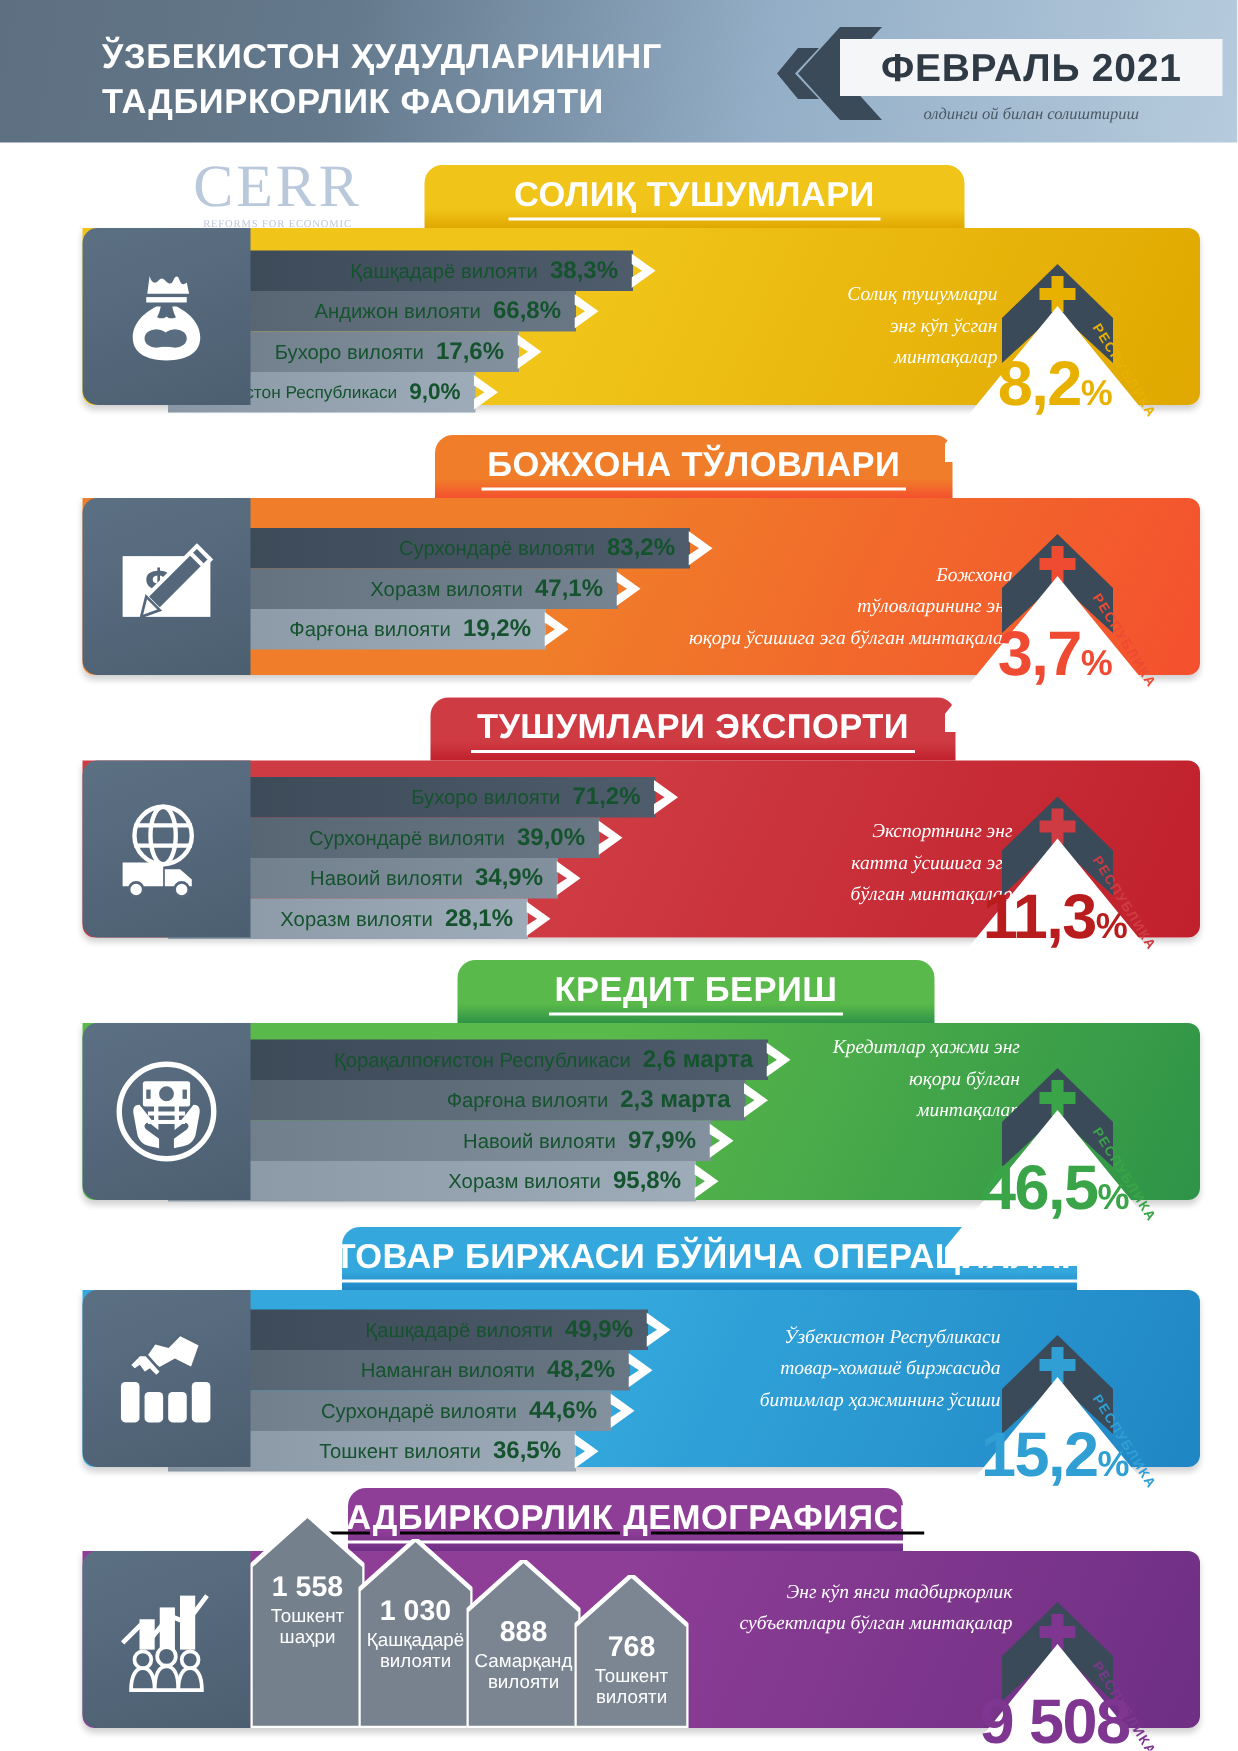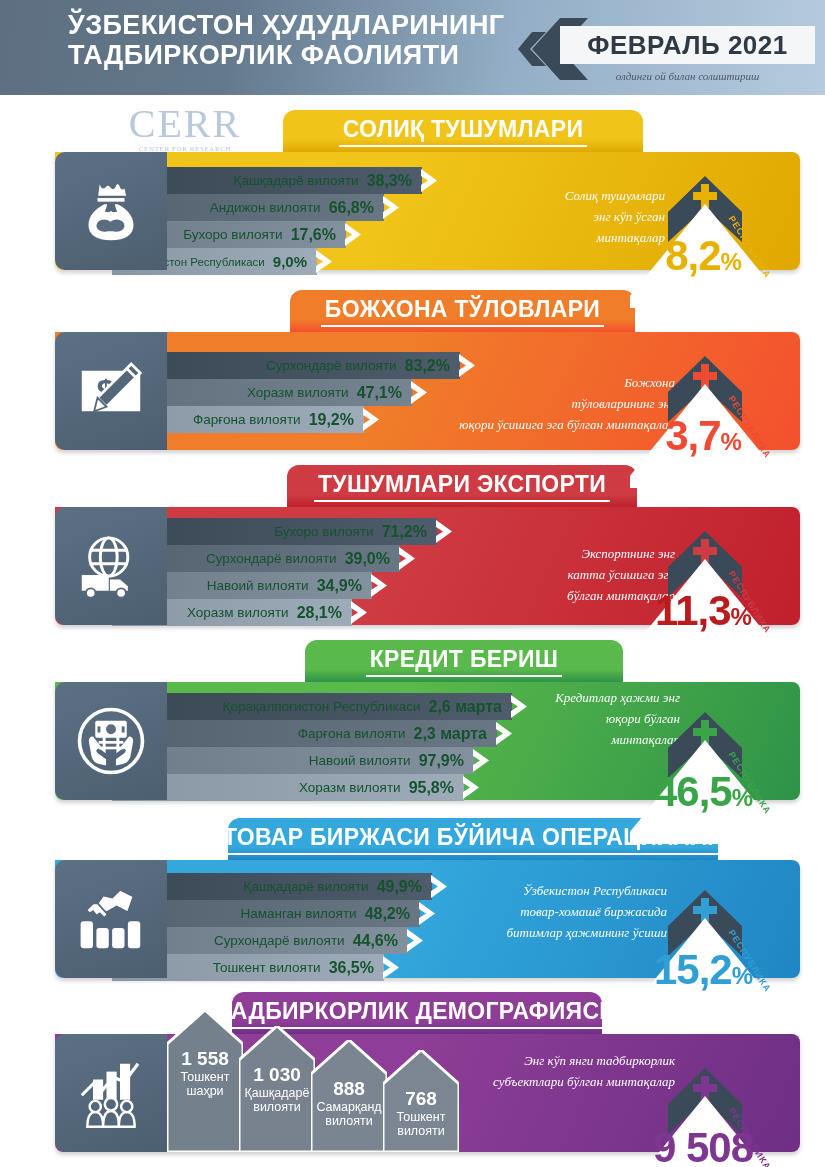--- a/index.html
+++ b/index.html
@@ -9,22 +9,22 @@
     font-family:"Liberation Sans", sans-serif;
     background:#ffffff;
   }
 
   
   #header{
     position:absolute; left:0; top:0; width:825px; height:95px;
     background:linear-gradient(100deg,#5d6f80 0%,#64798c 28%,#93aec6 62%,#b6cbdd 100%);
   }
   #header-title{
-    position:absolute; left:68px; top:10px; width:470px;
-    color:#ffffff; font-weight:bold; font-size:27px; line-height:30px;
+    position:absolute; left:68px; top:22px; width:470px;
+    color:#ffffff; font-weight:bold; font-size:23px; line-height:30px;
     letter-spacing:.4px;
   }
   #header-title .l2{ display:block; }
   #chev{
     position:absolute; left:516px; top:18px; width:72px; height:62px;
   }
   #month-band{
     position:absolute; left:560px; top:26px; width:255px; height:38px;
     background:#f4f6f8;
   }
@@ -133,21 +133,21 @@
   </svg>
 
   <div id="month-band">
     <div id="month-label">ФЕВРАЛЬ 2021</div>
   </div>
   <div id="month-sub">олдинги ой билан солиштириш</div>
 </div>
 
 <div id="logo">
   <div id="logo-main">CERR</div>
-  <div id="logo-sub">CENTER FOR RESEARCH</div>
+  <div id="logo-sub">REFORMS FOR ECONOMIC</div>
   <div id="logo-sub">RESEARCH AND REFORMS</div>
 </div>
 
 <div id="sections-root">
     <div class="section" style="top: 110px; height: 175px;">
       <div class="title-plate" style="left: 283px; width: 360px; background: linear-gradient(rgb(240, 196, 25) 0%, rgb(240, 196, 25) 70%, rgb(224, 168, 0) 100%);">
         <div class="title-text">СОЛИҚ ТУШУМЛАРИ</div>
       </div>
       <div class="body-plate" style="background: linear-gradient(115deg, rgb(240, 196, 25) 0%, rgb(240, 196, 25) 45%, rgb(224, 168, 0) 100%);"></div>
       <div class="icon-pane">
@@ -464,21 +464,21 @@
           <polygon points="75,8 112,44 112,74 75,40 38,74 38,44" fill="#3b4a58"></polygon>
           <rect x="71" y="16" width="8" height="24" fill="#2f9fd4"></rect>
           <rect x="63" y="24" width="24" height="8" fill="#2f9fd4"></rect>
           <polygon points="75,36 160,140 -10,140" fill="#ffffff"></polygon>
         </svg>
         <div class="big" style="left:-22px;top:64px;color:#2f9fd4">15,2<span class="pct">%</span></div>
         <div class="rep-word" style="left:105px;top:46px;color:#2f9fd4">РЕСПУБЛИКА</div>
       </div>
     </div>
     <div class="section" style="top: 992px; height: 175px;">
-      <div class="title-plate" style="left: 232px; width: 370px; background: linear-gradient(rgb(142, 62, 150) 0%, rgb(142, 62, 150) 70%, rgb(110, 47, 132) 100%);">
+      <div class="title-plate" style="left: 232px; width: 370px; background: linear-gradient(rgb(142, 62, 150) 0%, rgb(142, 62, 150) 70%, rgb(110, 47, 132) 100%); text-decoration: underline;">
         <div class="title-text">ТАДБИРКОРЛИК ДЕМОГРАФИЯСИ</div>
       </div>
       <div class="body-plate" style="background: linear-gradient(115deg, rgb(142, 62, 150) 0%, rgb(142, 62, 150) 45%, rgb(110, 47, 132) 100%);"></div>
       <div class="icon-pane">
         <svg viewBox="0 0 64 64">
           <rect x="16" y="20" width="9" height="18" fill="#fff"></rect>
           <rect x="28" y="13" width="9" height="25" fill="#fff"></rect>
           <rect x="40" y="6" width="9" height="32" fill="#fff"></rect>
           <polyline points="6,34 16,24 24,30 34,18 44,22 56,6" fill="none" stroke="#fff" stroke-width="2.8"></polyline>
           <g fill="#55687b" stroke="#fff" stroke-width="2.2">

